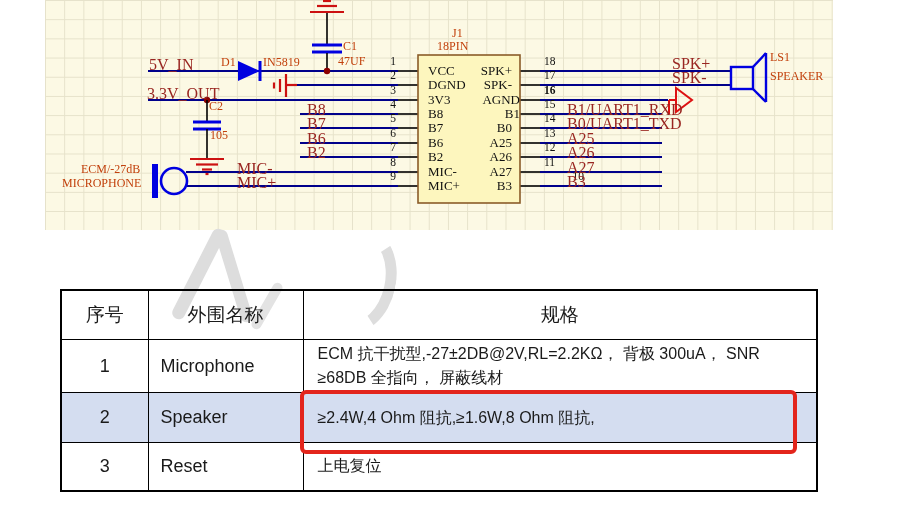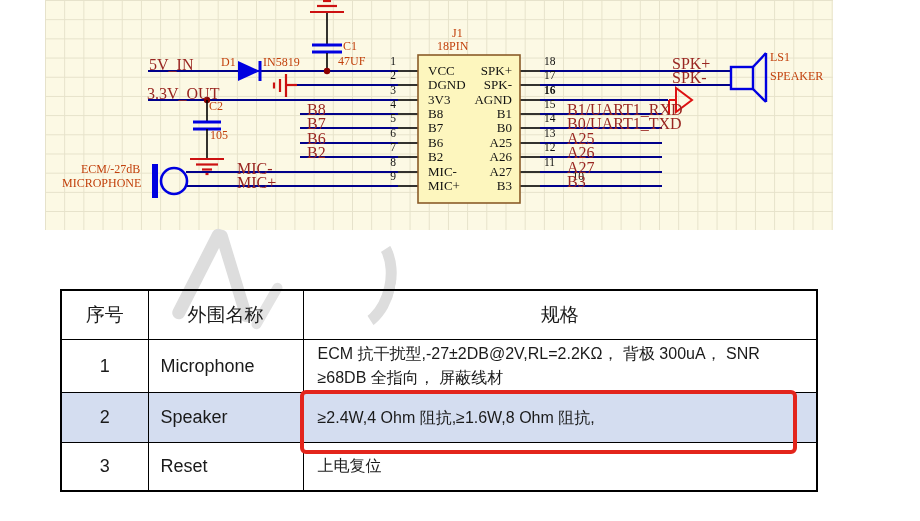--- a/index.html
+++ b/index.html
@@ -172,25 +172,25 @@
       <span class="lbl pinnum" style="left: 378px; top: 56px; width: 18px; display: inline-block; text-align: right;">1</span>
       <span class="lbl pinname" style="left: 428px; top: 64px;">VCC</span>
       <span class="lbl pinname" style="left: 438px; top: 64px; width: 74px; display: inline-block; text-align: right;">SPK+</span>
       <span class="lbl pinnum" style="left: 544px; top: 56px; width: 20px; display: inline-block; text-align: left;">18</span>
       <span class="lbl pinnum" style="left: 378px; top: 70px; width: 18px; display: inline-block; text-align: right;">2</span>
       <span class="lbl pinname" style="left: 428px; top: 78px;">DGND</span>
       <span class="lbl pinname" style="left: 438px; top: 78px; width: 74px; display: inline-block; text-align: right;">SPK-</span>
       <span class="lbl pinnum" style="left: 544px; top: 70px; width: 28px; display: inline-block; text-align: left;">17</span>
       <span class="lbl pinnum" style="left: 378px; top: 85px; width: 18px; display: inline-block; text-align: right;">3</span>
       <span class="lbl pinname" style="left: 428px; top: 93px;">3V3</span>
-      <span class="lbl pinname" style="left: 438px; top: 93px; width: 74px; display: inline-block; text-align: right;">AGND</span>
+      <span class="lbl pinname" style="left: 438px; top: 93px; width: 74px; display: inline-block; text-align: right; padding-left: 8px;">AGND</span>
       <span class="lbl pinnum" style="left: 544px; top: 85px; width: 30px; display: inline-block; text-align: left; font-weight: bold;">16</span>
       <span class="lbl pinnum" style="left: 378px; top: 99px; width: 18px; display: inline-block; text-align: right;">4</span>
       <span class="lbl pinname" style="left: 428px; top: 107px;">B8</span>
-      <span class="lbl pinname" style="left: 438px; top: 107px; width: 74px; display: inline-block; text-align: right;">B1</span>
+      <span class="lbl pinname" style="left: 438px; top: 107px; width: 74px; display: inline-block; text-align: right; padding-left: 8px;">B1</span>
       <span class="lbl pinnum" style="left: 544px; top: 99px; width: 20px; display: inline-block; text-align: left;">15</span>
       <span class="lbl pinnum" style="left: 378px; top: 113px; width: 18px; display: inline-block; text-align: right;">5</span>
       <span class="lbl pinname" style="left: 428px; top: 121px;">B7</span>
       <span class="lbl pinname" style="left: 438px; top: 121px; width: 74px; display: inline-block; text-align: right;">B0</span>
       <span class="lbl pinnum" style="left: 544px; top: 113px; width: 20px; display: inline-block; text-align: left;">14</span>
       <span class="lbl pinnum" style="left: 378px; top: 128px; width: 18px; display: inline-block; text-align: right;">6</span>
       <span class="lbl pinname" style="left: 428px; top: 136px;">B6</span>
       <span class="lbl pinname" style="left: 438px; top: 136px; width: 74px; display: inline-block; text-align: right;">A25</span>
       <span class="lbl pinnum" style="left: 544px; top: 128px; width: 20px; display: inline-block; text-align: left;">13</span>
       <span class="lbl pinnum" style="left: 378px; top: 142px; width: 18px; display: inline-block; text-align: right;">7</span>

